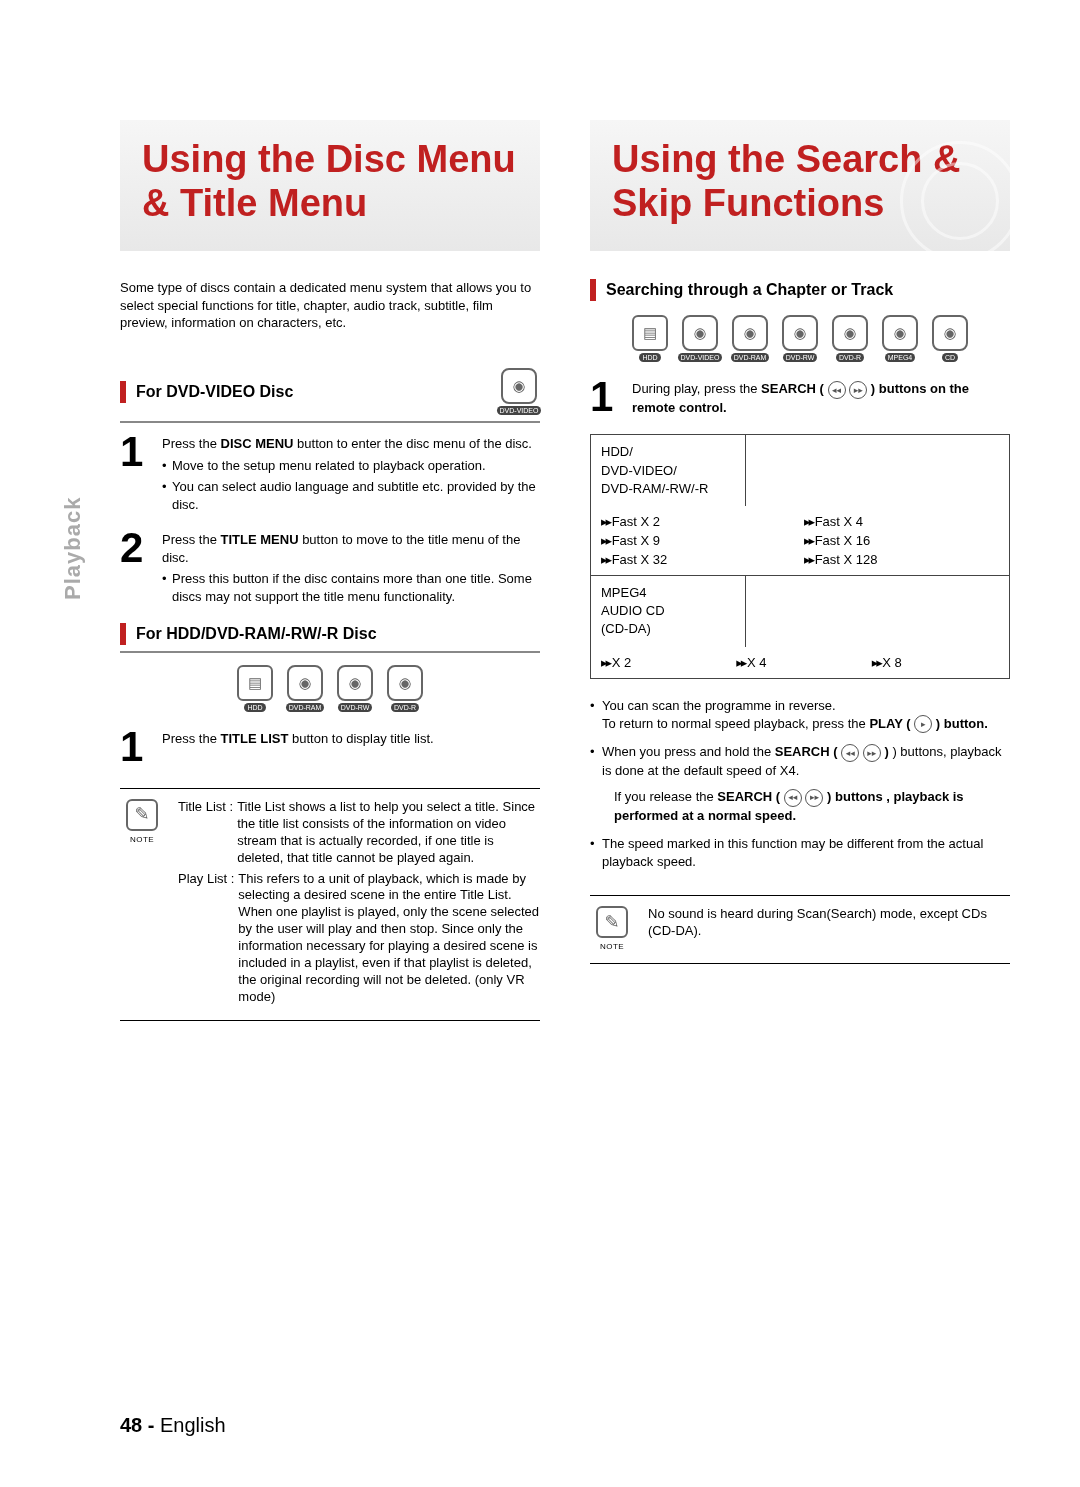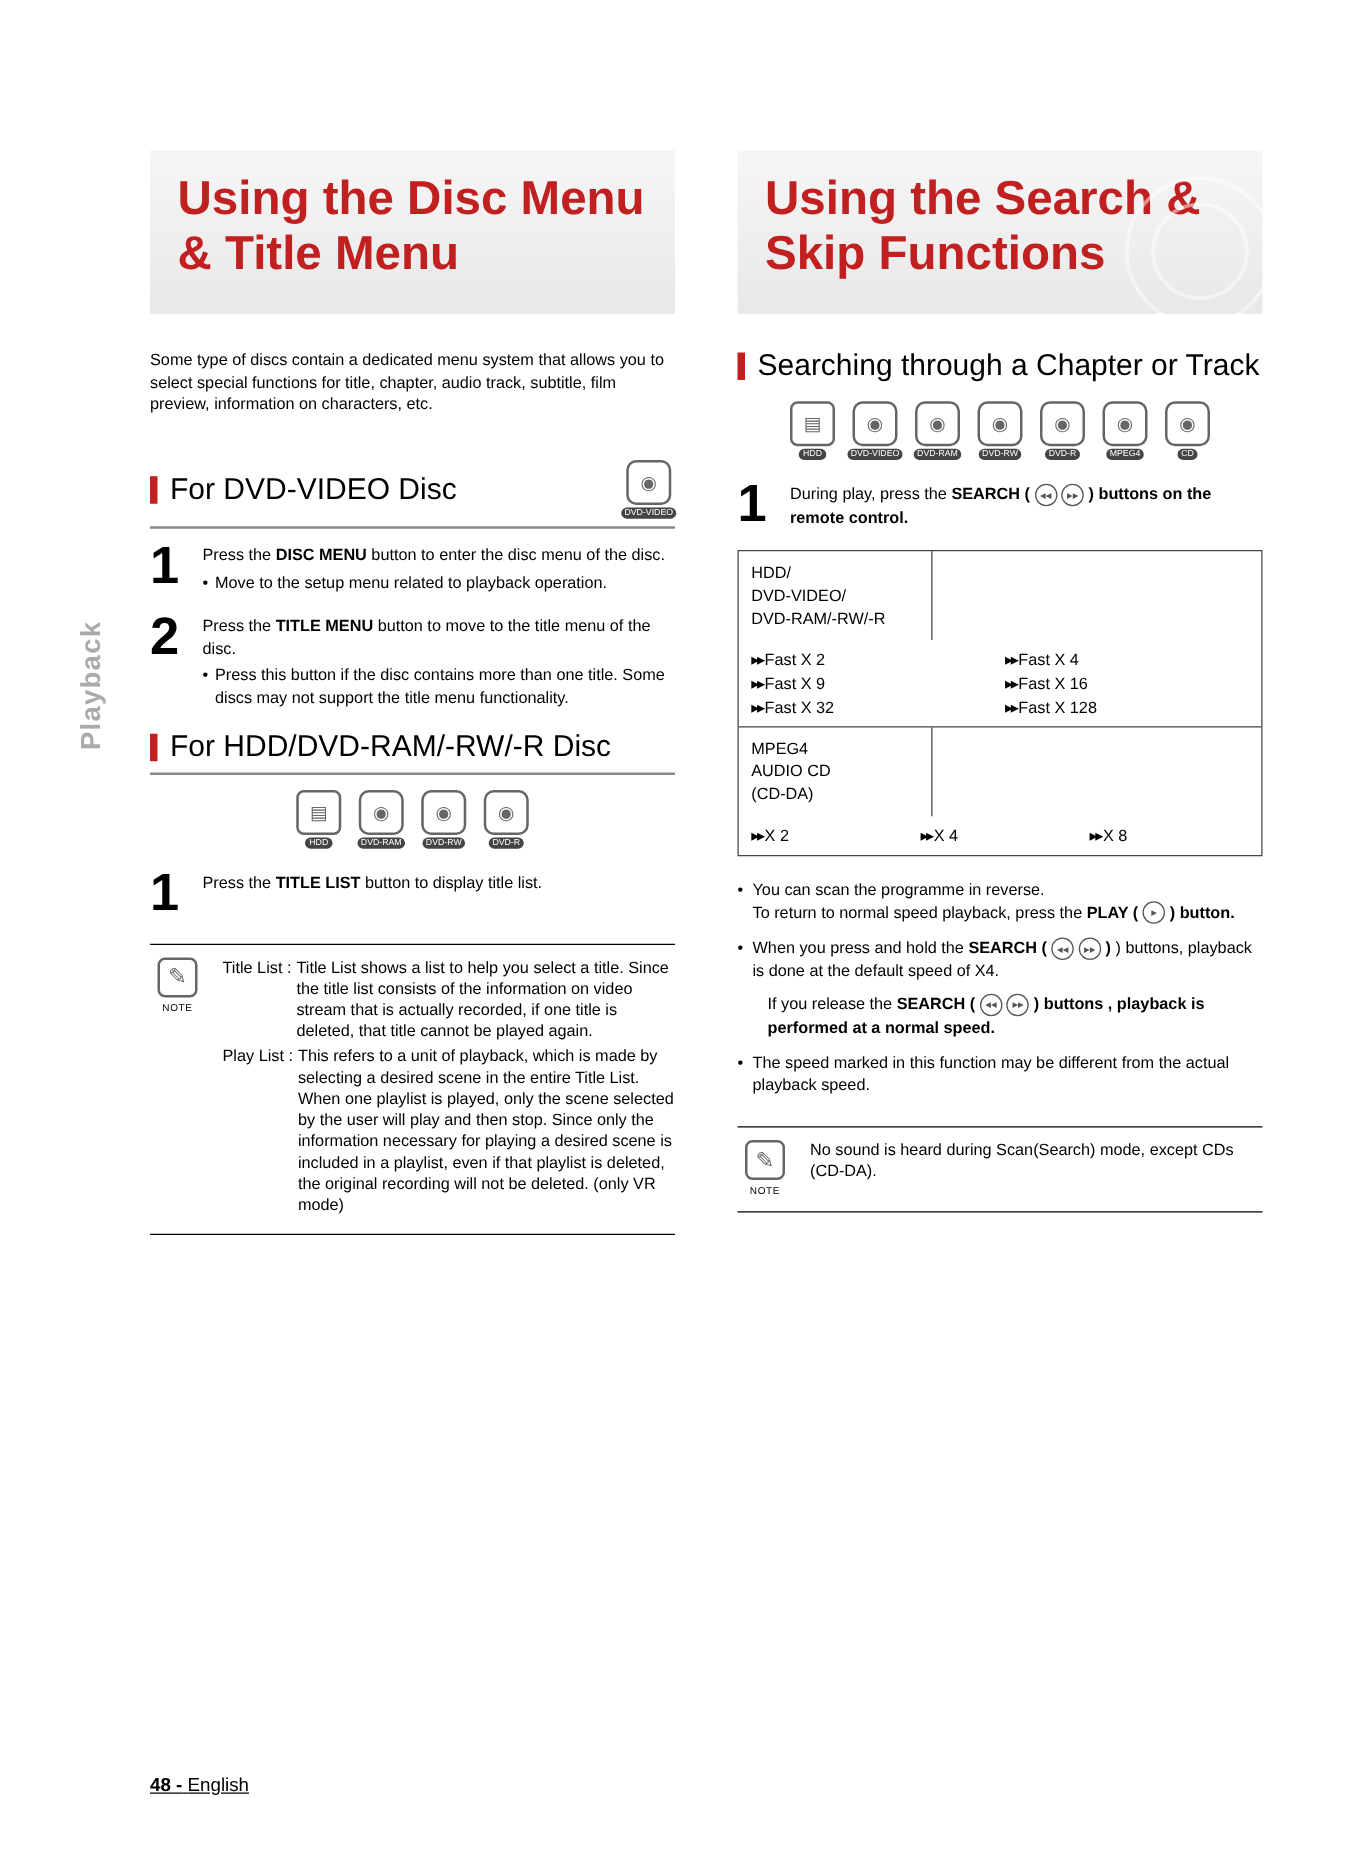--- a/index.html
+++ b/index.html
@@ -70,21 +70,21 @@
     border-bottom: 2px solid #888;
     padding-bottom: 6px;
     margin-bottom: 12px;
   }
   .sub-head {
     display: flex;
     align-items: center;
     gap: 10px;
   }
   .red-bar { width: 6px; height: 22px; background: #c02020; }
-  .sub-head-text { font-size: 24px; font-weight: normal; }
+  .sub-head-text { font-size: 16px; font-weight: bold; }
   .media-icons { display: flex; gap: 8px; flex-wrap: wrap; }
   .media-icons.center { justify-content: center; margin: 10px 0 18px 0; }
   .media-icon {
     width: 42px;
     display: flex;
     flex-direction: column;
     align-items: center;
   }
   .media-icon .glyph {
     width: 36px; height: 36px;
@@ -179,22 +179,21 @@
   .ff { white-space: nowrap; }
   .ff::before { content: '▸▸ '; letter-spacing: -2px; }
   .bullets { font-size: 13px; line-height: 1.4; }
   .bullets li { position: relative; padding-left: 12px; margin-bottom: 10px; list-style: none; }
   .bullets li::before { content: '•'; position: absolute; left: 0; }
   .bullets .sub { padding-left: 12px; margin-top: 8px; }
   .page-foot {
     position: absolute;
     left: 120px;
     bottom: 50px;
-    font-size: 15px;
-    text-decoration: underline;
+    font-size: 20px;
   }
   .page-foot .pn { font-weight: bold; }
   b { font-weight: bold; }
 </style>
 </head>
 <body>
 
 <div class="vertical-tab">Playback</div>
 
 <div class="cols">
@@ -220,20 +219,21 @@
     </div>
 
     <div class="step">
       <div class="step-num">1</div>
       <div class="step-body">
         <span>
           <span>Press the </span><b>DISC MENU</b><span> button to enter the disc menu of the disc.</span>
         </span>
         <ul>
           <li>Move to the setup menu related to playback operation.</li>
+          <li>You can select audio language and subtitle etc. provided by the disc.</li>
         </ul>
       </div>
     </div>
 
     <div class="step">
       <div class="step-num">2</div>
       <div class="step-body">
         <span>
           <span>Press the </span><b>TITLE MENU</b><span> button to move to the title menu of the disc.</span>
         </span>

